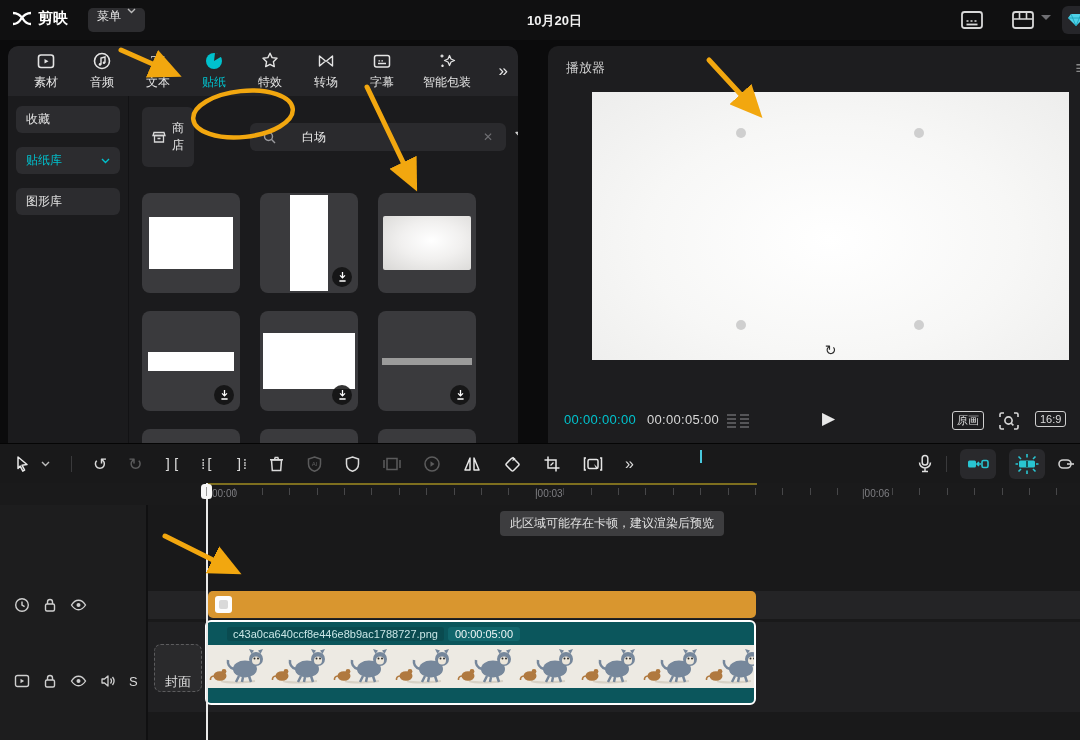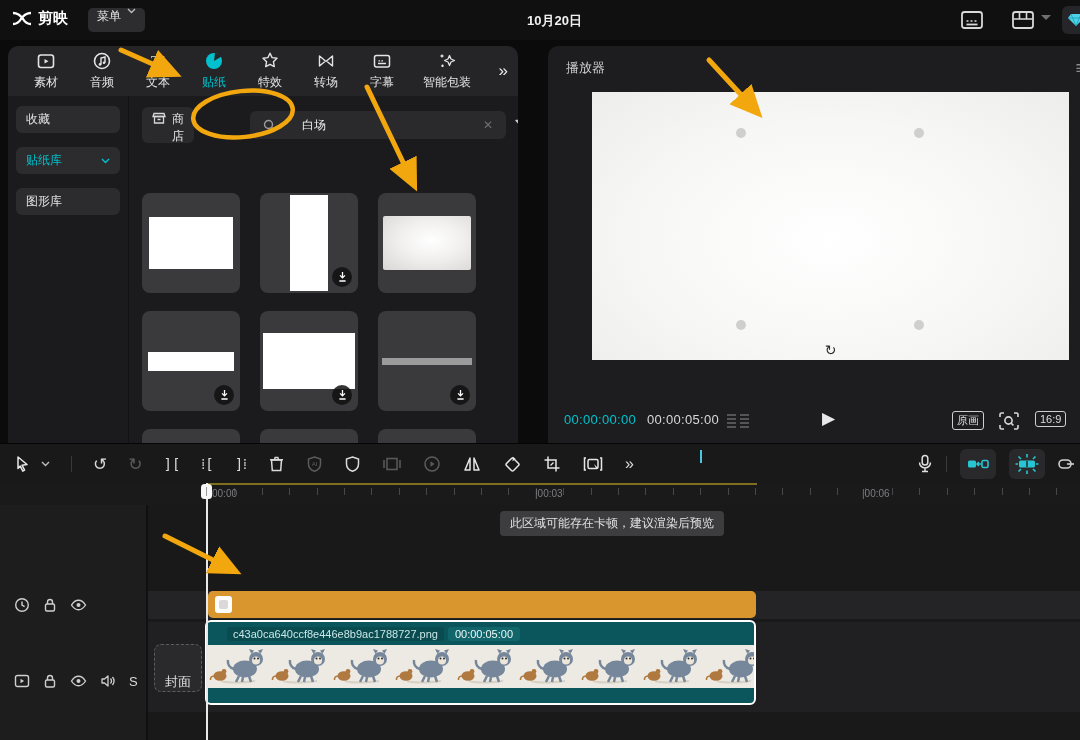--- a/index.html
+++ b/index.html
@@ -27,22 +27,22 @@
   .tab.wide{width:74px;}
   .tab .lbl{font-size:12px;}
   .tab.active .lbl{color:#00c1cd;}
   .more-tabs{margin-left:auto;color:#e8e8e8;font-size:17px;letter-spacing:-2px;}
   .sidebar{position:absolute;left:0;top:50px;width:121px;bottom:0;border-right:1px solid #121214;padding:10px 8px;box-sizing:border-box;}
   .side-item{height:27px;background:#2c2c2f;border-radius:6px;margin-bottom:14px;display:flex;align-items:center;
         justify-content:space-between;padding:0 10px;color:#e2e2e2;}
   .side-item.active{color:#00c1cd;}
   .content{position:absolute;left:122px;top:50px;right:0;bottom:0;}
   .search-row{display:flex;align-items:center;gap:8px;padding:11px 10px 0 12px;}
-  .store-btn{height:28px;background:#2a2a2d;border-radius:6px;display:flex;align-items:flex-start;gap:6px;
-        padding:4px 10px;color:#e4e4e4;}
+  .store-btn{height:28px;background:#2a2a2d;border-radius:6px;display:flex;align-items:center;gap:6px;
+        padding:16px 10px;color:#e4e4e4;}
   .search-box{flex:1;height:28px;background:#2a2a2d;border-radius:6px;display:flex;align-items:center;
         gap:24px;padding:0 13px;margin-left:48px;}
   .search-box input{flex:1;background:transparent;border:0;outline:0;color:#f0f0f0;font-size:12px;
         font-family:"Liberation Sans",sans-serif;}
   .clear-x{color:#6f6f73;font-size:12px;}
   .filter-btn{display:flex;align-items:center;gap:3px;color:#cfcfcf;}
   .grid{position:absolute;left:12px;top:97px;width:336px;bottom:0;display:flex;flex-wrap:wrap;
         gap:18px 20px;overflow:hidden;}
   .card{width:98px;height:100px;background:#3a3a3d;border-radius:8px;position:relative;display:flex;
         align-items:center;justify-content:center;overflow:hidden;}

